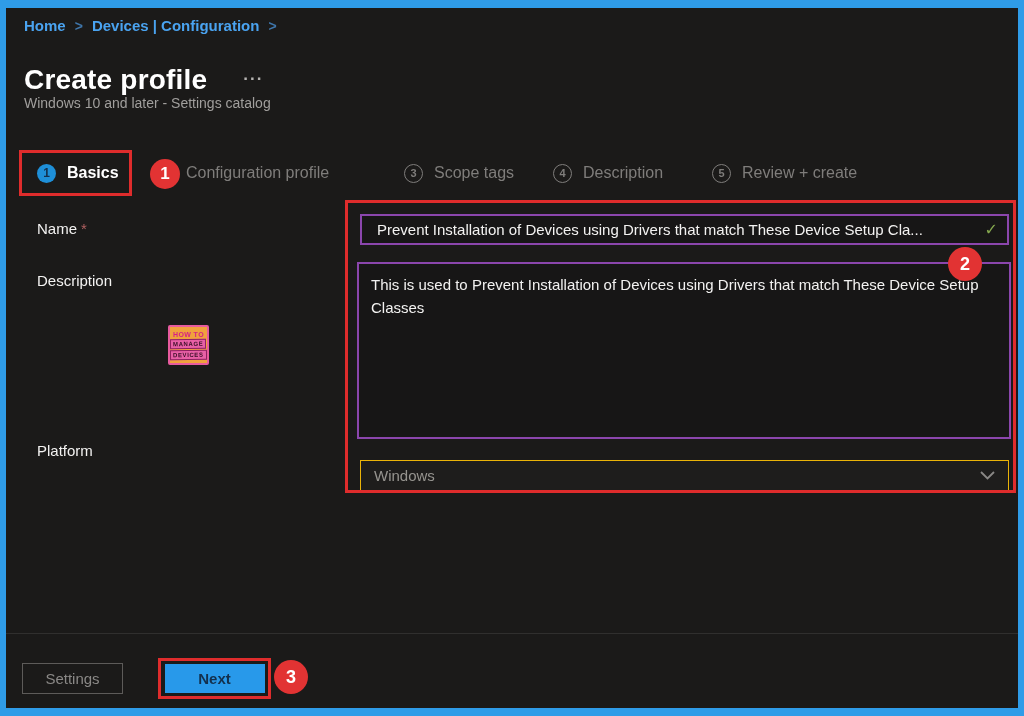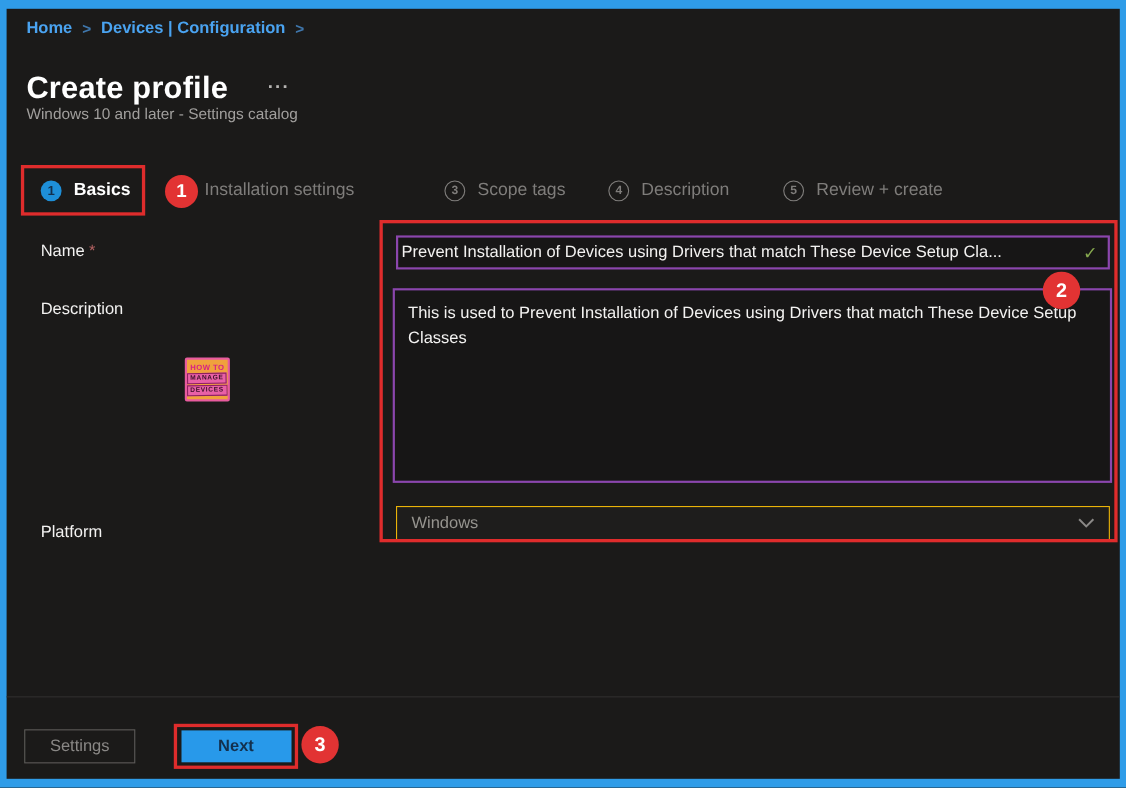--- a/index.html
+++ b/index.html
@@ -65,31 +65,31 @@
   .badge-2 { left: 942px; top: 239px; width: 34px; height: 34px; font-size: 18px; }
   .badge-3 { left: 268px; top: 652px; width: 34px; height: 34px; font-size: 18px; }
   
   .form-annotation-box {
     position: absolute; left: 339px; top: 192px; width: 671px; height: 293px;
     border: 3px solid #df2c2c; pointer-events: none; z-index: 20;
   }
   .field-label { position: absolute; left: 31px; color: #f3f2f1; font-size: 15px; }
   .label-name { top: 212px; }
   .label-desc { top: 264px; }
-  .label-platform { top: 467px; }
+  .label-platform { top: 434px; }
   .required-mark { color: #b06060; margin-left: 4px; font-size: 15px; }
   .name-wrap {
     position: absolute; left: 354px; top: 206px; width: 649px; height: 31px;
     border: 2px solid #8b46ad; background: #171616;
     display: flex; align-items: center;
   }
   .name-input {
     flex: 1; height: 100%; background: transparent; border: none; outline: none;
     color: #f3f2f1; font-size: 15px; font-family: "Liberation Sans", "DejaVu Sans", sans-serif;
-    padding: 0 4px 0 3px; white-space: nowrap; overflow: hidden;
+    padding: 0 4px 0 15px; white-space: nowrap; overflow: hidden;
   }
   .check-icon { color: #86a94f; font-size: 16px; font-weight: 700; padding-right: 9px; flex: 0 0 auto; }
   .desc-textarea {
     position: absolute; left: 351px; top: 254px; width: 654px; height: 177px;
     border: 2px solid #8b46ad; background: #171616;
     color: #f3f2f1; font-size: 15px; line-height: 23px;
     font-family: "Liberation Sans", "DejaVu Sans", sans-serif;
     padding: 9px 12px; resize: none; outline: none; overflow: hidden;
   }
   
@@ -153,21 +153,21 @@
     <h1 class="page-title">Create profile</h1>
     <span class="more-dots">...</span>
   </div>
   <div class="subtitle">Windows 10 and later - Settings catalog</div>
 
   <div class="step-row basics-box">
     <span class="step-circle-active">1</span>
     <span class="step-label-active">Basics</span>
   </div>
   <div class="step-row step-config">
-    <span class="step-label">Installation settings</span>
+    <span class="step-label">Configuration profile</span>
   </div>
   <div class="step-row step-scope">
     <span class="step-circle">3</span>
     <span class="step-label">Scope tags</span>
   </div>
   <div class="step-row step-assign">
     <span class="step-circle">4</span>
     <span class="step-label">Description</span>
   </div>
   <div class="step-row step-review">

